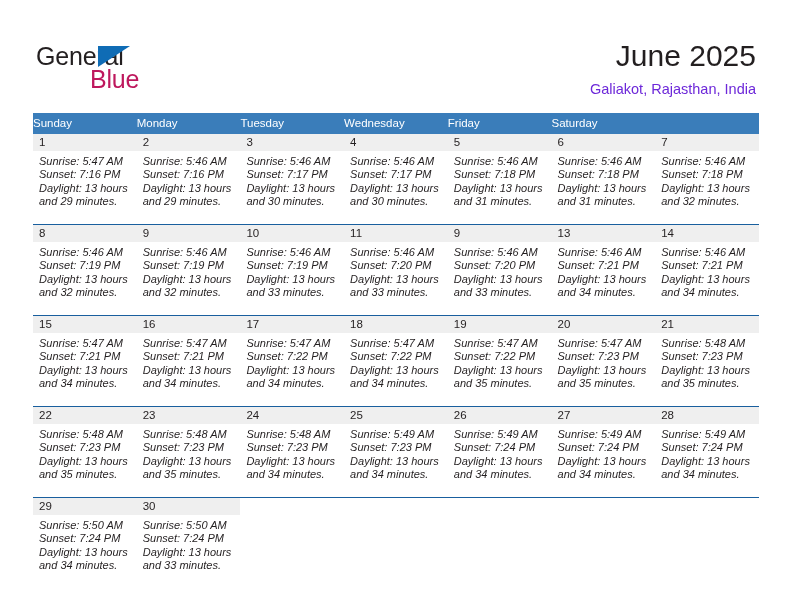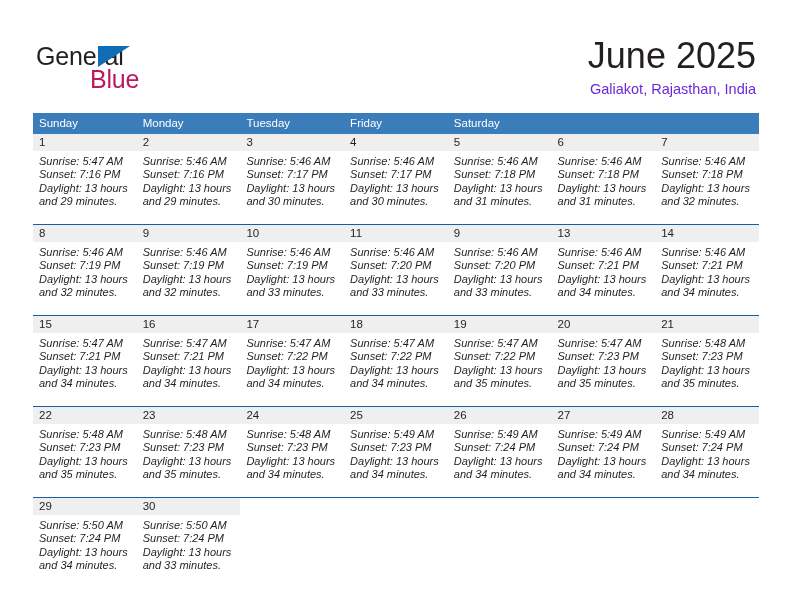--- a/index.html
+++ b/index.html
@@ -65,21 +65,21 @@
     color: #be185d;
     line-height: 28px;
   }
   .title-block {
     position: absolute;
     right: 36px;
     top: 30px;
     text-align: right;
   }
   .cal-title {
-    font-size: 36px;
+    font-size: 30px;
     font-weight: normal;
     color: #231f20;
     line-height: 34px;
     white-space: nowrap;
   }
   .cal-subtitle {
     font-size: 14.5px;
     font-weight: normal;
     color: #6d28d9;
     line-height: 20px;
@@ -97,21 +97,20 @@
   .weekdays {
     display: flex;
     width: 726px;
     height: 21px;
     background: #3a7dba;
   }
   .weekday {
     width: 103.714px;
     height: 21px;
     box-sizing: border-box;
-    padding-left: 6px;
     color: #ffffff;
     font-size: 11.5px;
     line-height: 21px;
     white-space: nowrap;
     overflow: hidden;
   }
   .week-row {
     display: flex;
     width: 726px;
     height: 90px;
@@ -169,20 +168,21 @@
     </div>
 
   </div>
 
   <div class="calendar">
 
     <div class="weekdays">
       <div class="weekday">Sunday</div>
       <div class="weekday">Monday</div>
       <div class="weekday">Tuesday</div>
+      <div class="weekday">Wednesday</div>
       <div class="weekday">Friday</div>
       <div class="weekday">Saturday</div>
     </div>
 
     <div class="week-row first">
       <div class="day-cell">
         <div class="day-number-band">1</div>
         <div class="day-info">
           <div>Sunrise: 5:47 AM</div>
           <div>Sunset: 7:16 PM</div>

